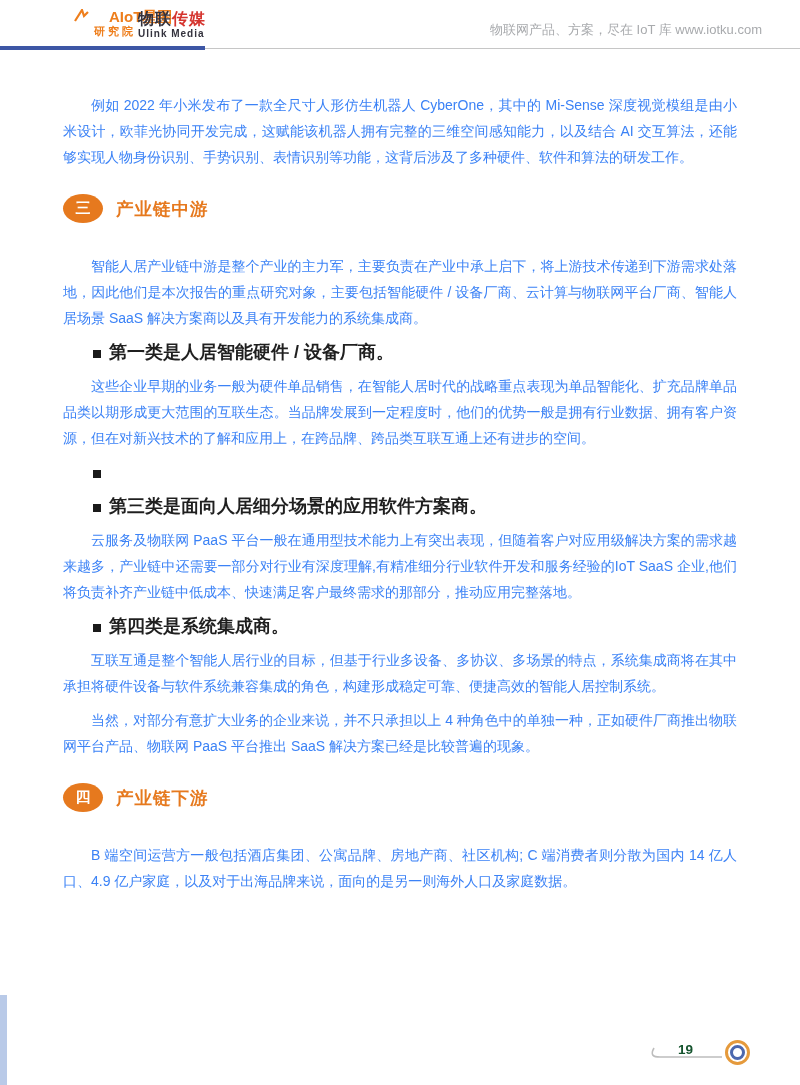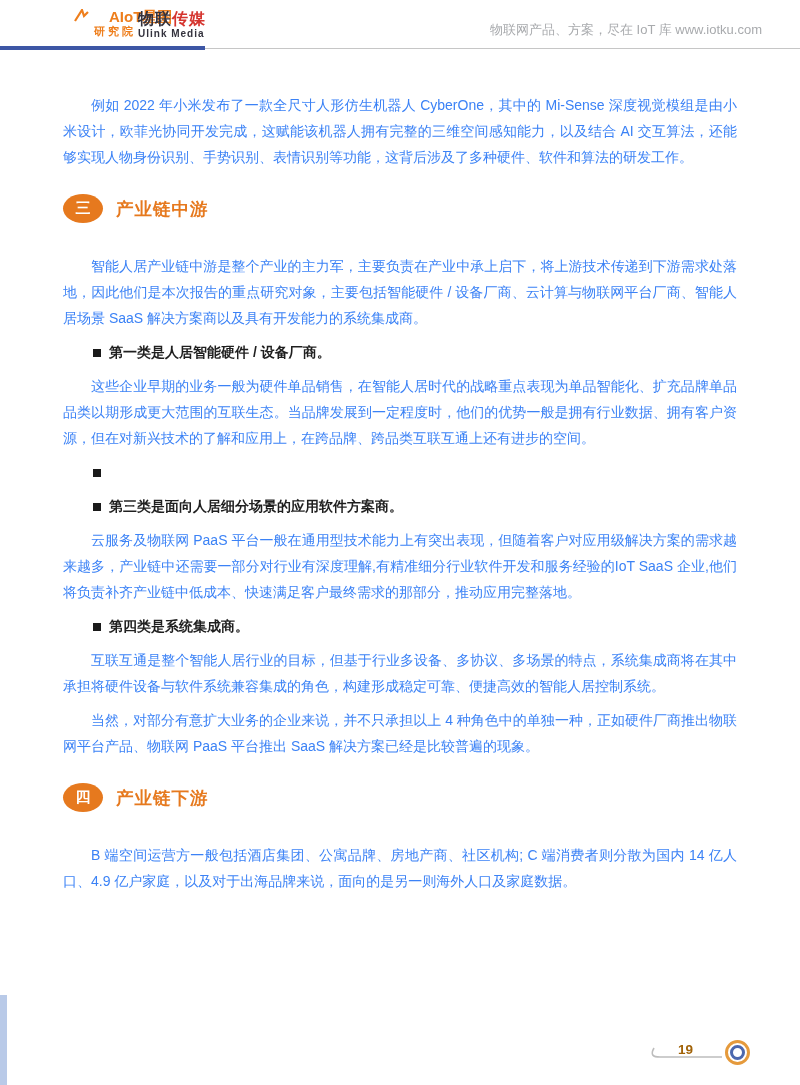--- a/index.html
+++ b/index.html
@@ -26,28 +26,28 @@
     text-indent:2em;margin:8px 0;
   }
   p.first{margin-top:40px;}
   .sec-head{display:flex;align-items:center;gap:13px;margin:24px 0 30px 0;}
   .badge{
     width:40px;height:29px;border-radius:50%;background:#e6791e;color:#fff;
     font-weight:700;font-size:15px;display:flex;align-items:center;justify-content:center;
   }
   .sec-title{color:#e6791e;font-weight:700;font-size:17.5px;letter-spacing:1px;}
   p.bullet{
-    font-size:14px;line-height:26px;color:#1f1f1f;font-weight:700;
+    font-size:18px;line-height:26px;color:#1f1f1f;font-weight:700;
     margin:8px 0;padding-left:30px;text-indent:0;text-align:left;
   }
   .sq{display:inline-block;width:8px;height:8px;background:#1a1a1a;margin-right:8px;}
   
   .footer{position:absolute;right:50px;bottom:20px;width:100px;height:30px;}
   .swoosh{position:absolute;left:0;bottom:2px;}
-  .pagenum{position:absolute;left:28px;bottom:8px;font-size:13.5px;font-weight:700;color:#a16207;}
+  .pagenum{position:absolute;left:28px;bottom:8px;font-size:13.5px;font-weight:700;color:#14532d;}
   .rings{
     position:absolute;right:0;bottom:0;width:19px;height:19px;border-radius:50%;
     border:3px solid #e59a3c;display:flex;align-items:center;justify-content:center;
   }
   .rings .inner{width:9px;height:9px;border-radius:50%;border:3px solid #4c68ae;background:#fff;}
   .side-bar{position:absolute;left:0;bottom:0;width:7px;height:90px;background:#b9cae8;}
 </style>
 </head>
 <body>
 

